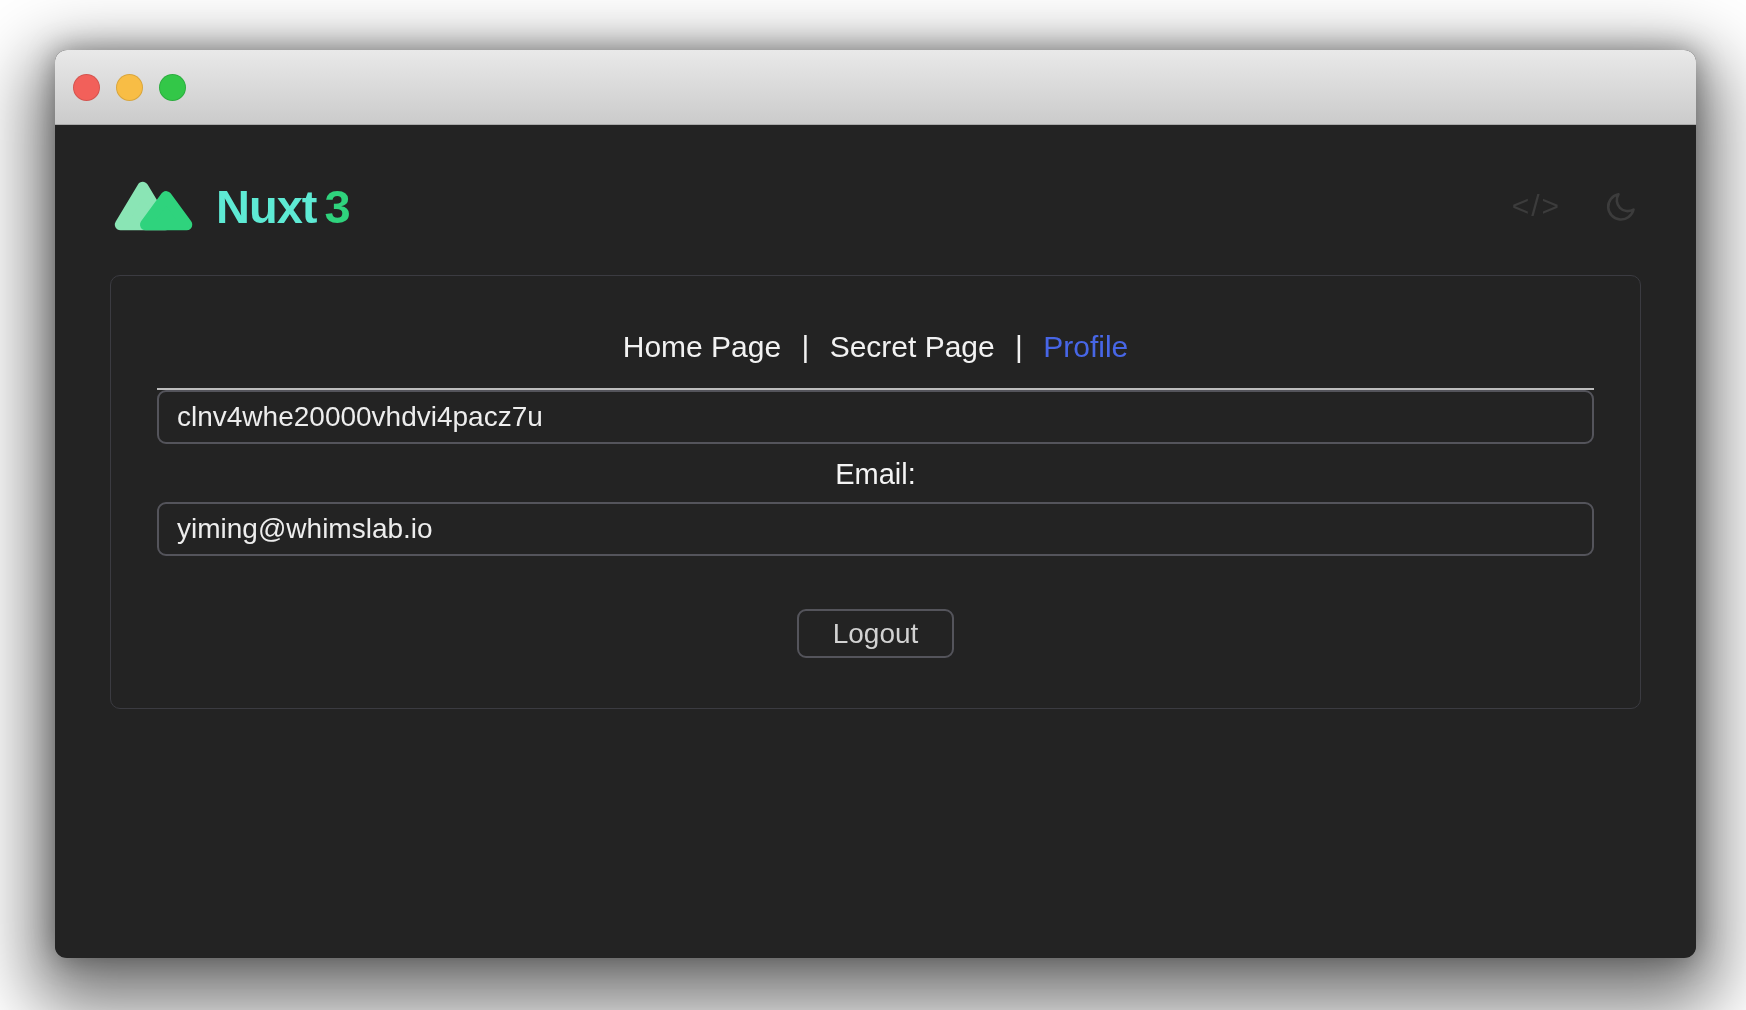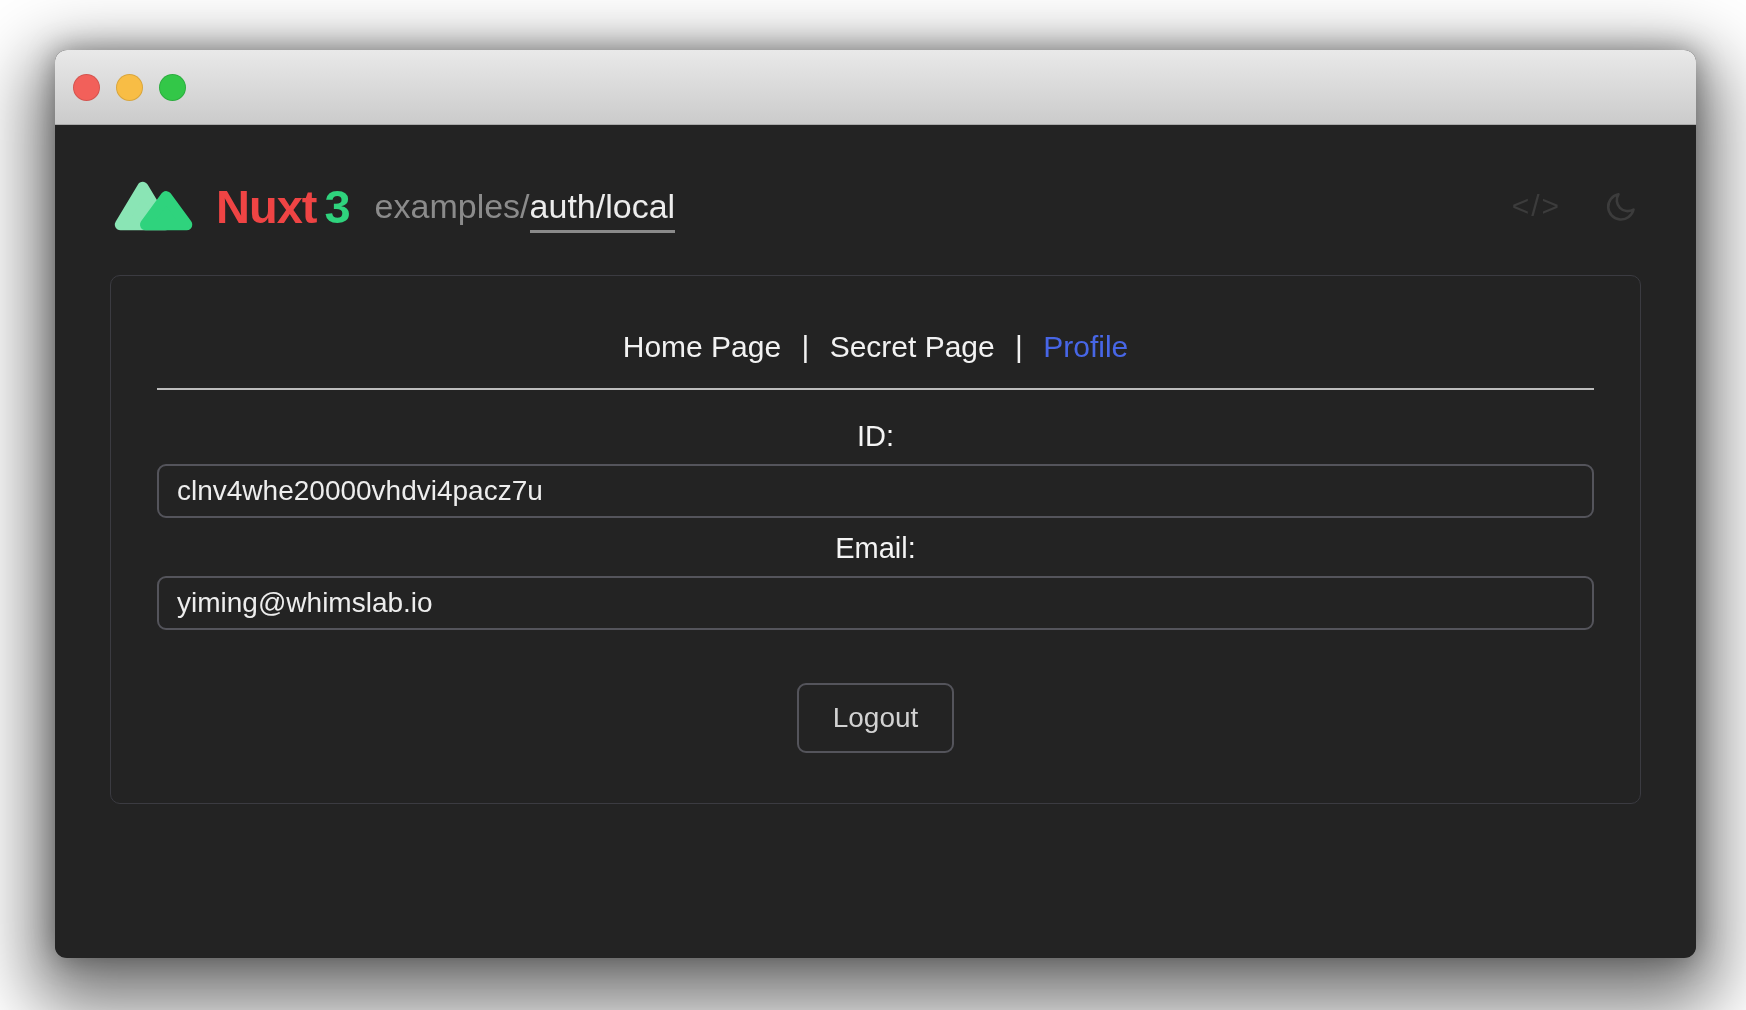--- a/index.html
+++ b/index.html
@@ -42,21 +42,21 @@
 
   
   .app-header {
     display:flex; align-items:center; justify-content:space-between;
     padding-top:36px; height:90px;
   }
   .brand-wrap { display:flex; align-items:center; }
   .logo-svg { width:88px; height:56px; display:block; }
   .brand-name {
     font-size:47px; font-weight:bold; letter-spacing:-1px;
-    color:#ef4444; margin-left:18px;
+    color:#5eead4; margin-left:18px;
   }
   .brand-ver {
     font-size:47px; font-weight:bold;
     color:#2fd37d; margin-left:8px;
   }
   .crumb { margin-left:24px; font-size:34px; }
   .crumb-prefix { color:#8b8b8b; }
   .crumb-link {
     color:#ececec; text-decoration:none;
     border-bottom:3px solid #8a8a8a; padding-bottom:5px;
@@ -97,21 +97,21 @@
     color:#ededed; font-size:28px;
     padding:0 18px; box-sizing:border-box;
     font-family:"Liberation Sans", sans-serif;
     outline:none;
   }
   .btn-row { text-align:center; margin-top:53px; }
   .logout-btn {
     background:transparent;
     border:2px solid #54545b; border-radius:9px;
     color:#d2d2d2; font-size:28px;
-    padding:0 34px; height:70px;
+    padding:0 34px; height:49px;
     font-family:"Liberation Sans", sans-serif;
     cursor:pointer;
   }
 </style>
 </head>
 <body>
 
 <div class="shot">
   <div class="window">
 
@@ -124,23 +124,20 @@
     <div class="content">
 
       <header class="app-header">
         <div class="brand-wrap">
           <svg class="logo-svg" viewBox="0 0 90 60" xmlns="http://www.w3.org/2000/svg">
             <path d="M33 10 L9 50 L57 50 Z" fill="#8ae5b5" stroke="#8ae5b5" stroke-width="12" stroke-linejoin="round"></path>
             <path d="M58 20 L36 50 L80 50 Z" fill="#2fd37d" stroke="#2fd37d" stroke-width="12" stroke-linejoin="round"></path>
           </svg>
           <span class="brand-name">Nuxt</span>
           <span class="brand-ver">3</span>
-          <span class="crumb">
-            <span class="crumb-prefix">examples/</span><a class="crumb-link">auth/local</a>
-          </span>
         </div>
         <div class="header-icons">
           <span class="code-icon">&lt;/&gt;</span>
           <svg class="moon-svg" viewBox="0 0 38 38" xmlns="http://www.w3.org/2000/svg">
             <path d="M30.5 22.5 A12.8 12.8 0 1 1 15.5 7.2 A11 11 0 0 0 30.5 22.5 Z" fill="none" stroke="#3c3c3c" stroke-width="2.6" stroke-linejoin="round"></path>
           </svg>
         </div>
       </header>
 
       <section class="card">
@@ -148,21 +145,20 @@
         <nav class="nav-row">
           <a class="nav-link">Home Page</a>
           <span class="nav-sep">|</span>
           <a class="nav-link">Secret Page</a>
           <span class="nav-sep">|</span>
           <a class="nav-link active">Profile</a>
         </nav>
 
         <hr class="nav-hr">
 
-        <div class="field-label first">ID:</div>
         <input class="field-input" type="text" value="clnv4whe20000vhdvi4pacz7u" style="">
 
         <div class="field-label">Email:</div>
 
         <input class="field-input" type="text" value="yiming@whimslab.io" style="">
 
         <div class="btn-row">
           <button class="logout-btn">Logout</button>
         </div>
 

